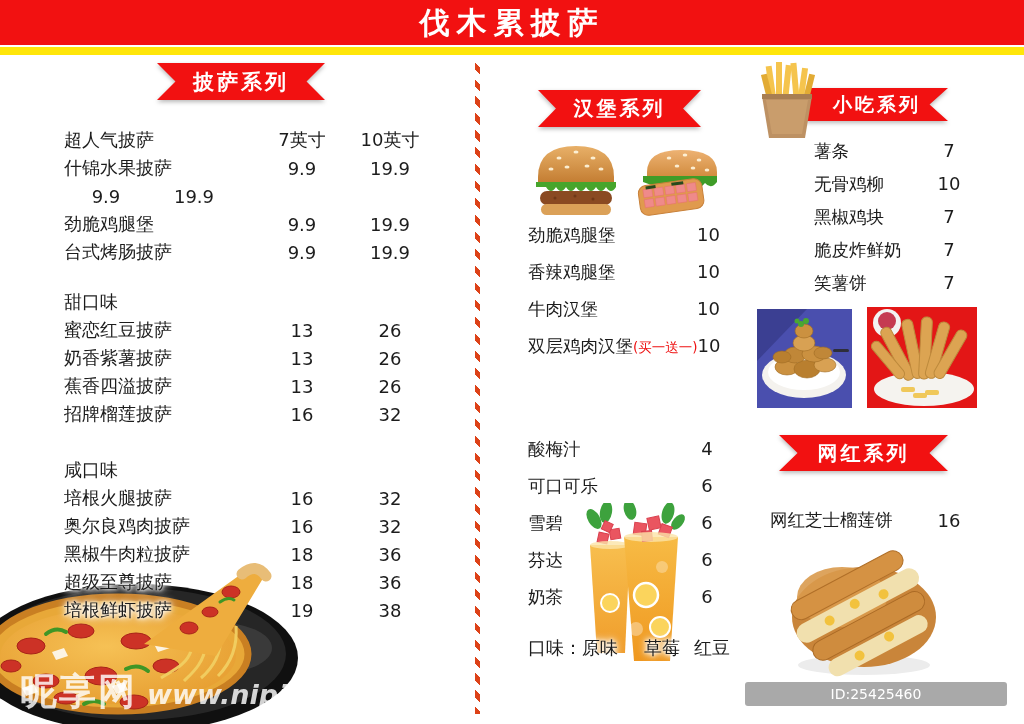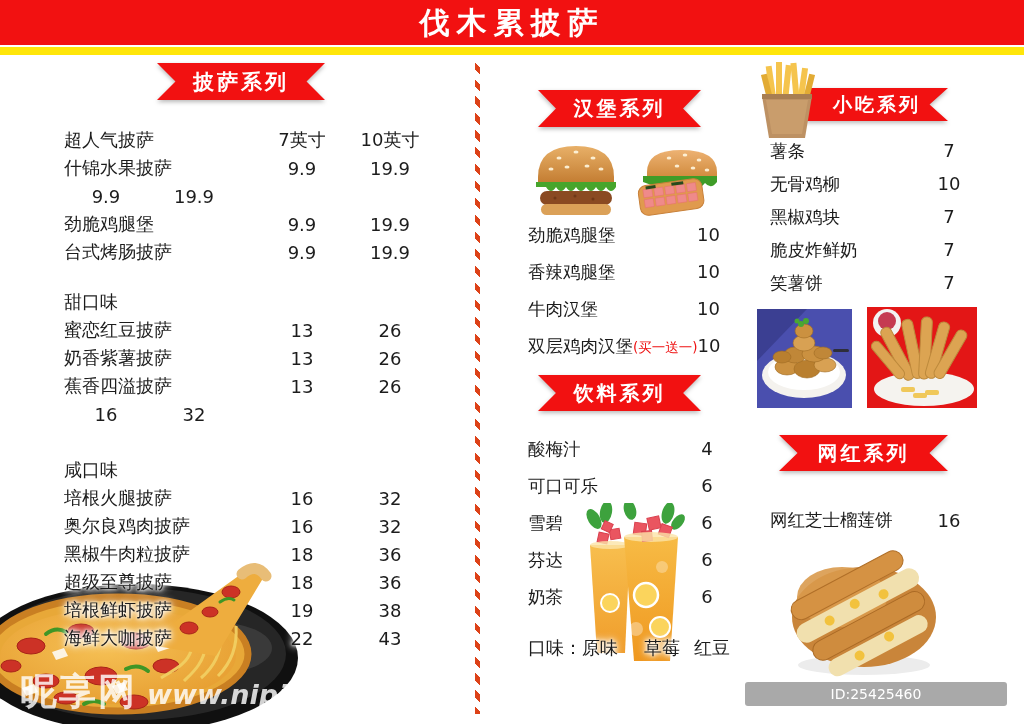--- a/index.html
+++ b/index.html
@@ -46,21 +46,21 @@
   .mprice{font-size:18px;}
   .note{color:#ee1111;font-size:13.5px;}
   .drink-list{position:absolute;left:528px;top:430px;width:192px;z-index:2;}
   .dprice{width:26px;text-align:center;font-size:18px;}
   .flavors{position:absolute;left:528px;top:636px;width:230px;font-size:18px;z-index:2;white-space:nowrap;}
   .flavors .f1{margin-right:26px;}
   .flavors .f2{margin-right:14px;}
 
   
   .snack-list{position:absolute;left:770px;top:134px;width:192px;z-index:2;}
-  .srow{display:flex;align-items:center;justify-content:space-between;height:33px;font-size:17.5px;}
+  .srow{display:flex;align-items:center;justify-content:space-between;height:33px;font-size:17.5px;margin-left:44px;}
   .sprice{width:26px;text-align:center;font-size:18px;}
   .wh-row{position:absolute;left:770px;top:506px;width:192px;height:28px;z-index:2;
           display:flex;align-items:center;justify-content:space-between;font-size:17.5px;}
   .whprice{width:26px;text-align:center;font-size:18px;}
 
   
   .photo{position:absolute;z-index:1;}
   .ph-pizza{left:-14px;top:526px;width:330px;height:198px;}
   .ph-burger1{left:531px;top:141px;width:90px;height:76px;}
   .ph-burger2{left:633px;top:146px;width:88px;height:70px;}
@@ -318,23 +318,20 @@
       </g>
     </g>
   </svg>
 
   <div class="ribbon-wrap rb-pizza">
     <div class="ribbon clip-both">披萨系列</div>
   </div>
   <div class="ribbon-wrap rb-burger">
     <div class="ribbon clip-both">汉堡系列</div>
   </div>
-  <div class="ribbon-wrap rb-drink">
-    <div class="ribbon clip-both">饮料系列</div>
-  </div>
   <div class="ribbon-wrap rb-snack">
     <div class="ribbon clip-right">小吃系列</div>
   </div>
   <div class="ribbon-wrap rb-wanghong">
     <div class="ribbon clip-both">网红系列</div>
   </div>
 
   <div class="pizza-list halo">
     <div class="prow">
       <span class="pname">超人气披萨</span>
@@ -371,20 +368,21 @@
       <span class="pname">奶香紫薯披萨</span>
       <span class="c7">13</span>
       <span class="c10">26</span>
     </div>
     <div class="prow">
       <span class="pname">蕉香四溢披萨</span>
       <span class="c7">13</span>
       <span class="c10">26</span>
     </div>
     <div class="prow">
+      <span class="pname">招牌榴莲披萨</span>
       <span class="c7">16</span>
       <span class="c10">32</span>
     </div>
 
     <div class="grp grp-salty">咸口味</div>
     <div class="prow">
       <span class="pname">培根火腿披萨</span>
       <span class="c7">16</span>
       <span class="c10">32</span>
     </div>
@@ -400,25 +398,20 @@
     </div>
     <div class="prow">
       <span class="pname">超级至尊披萨</span>
       <span class="c7">18</span>
       <span class="c10">36</span>
     </div>
     <div class="prow">
       <span class="pname">培根鲜虾披萨</span>
       <span class="c7">19</span>
       <span class="c10">38</span>
-    </div>
-    <div class="prow">
-      <span class="pname">海鲜大咖披萨</span>
-      <span class="c7">22</span>
-      <span class="c10">43</span>
     </div>
   </div>
 
   <div class="burger-list">
     <div class="mrow">
       <span>劲脆鸡腿堡</span>
       <span class="mprice">10</span>
     </div>
     <div class="mrow">
       <span>香辣鸡腿堡</span>

